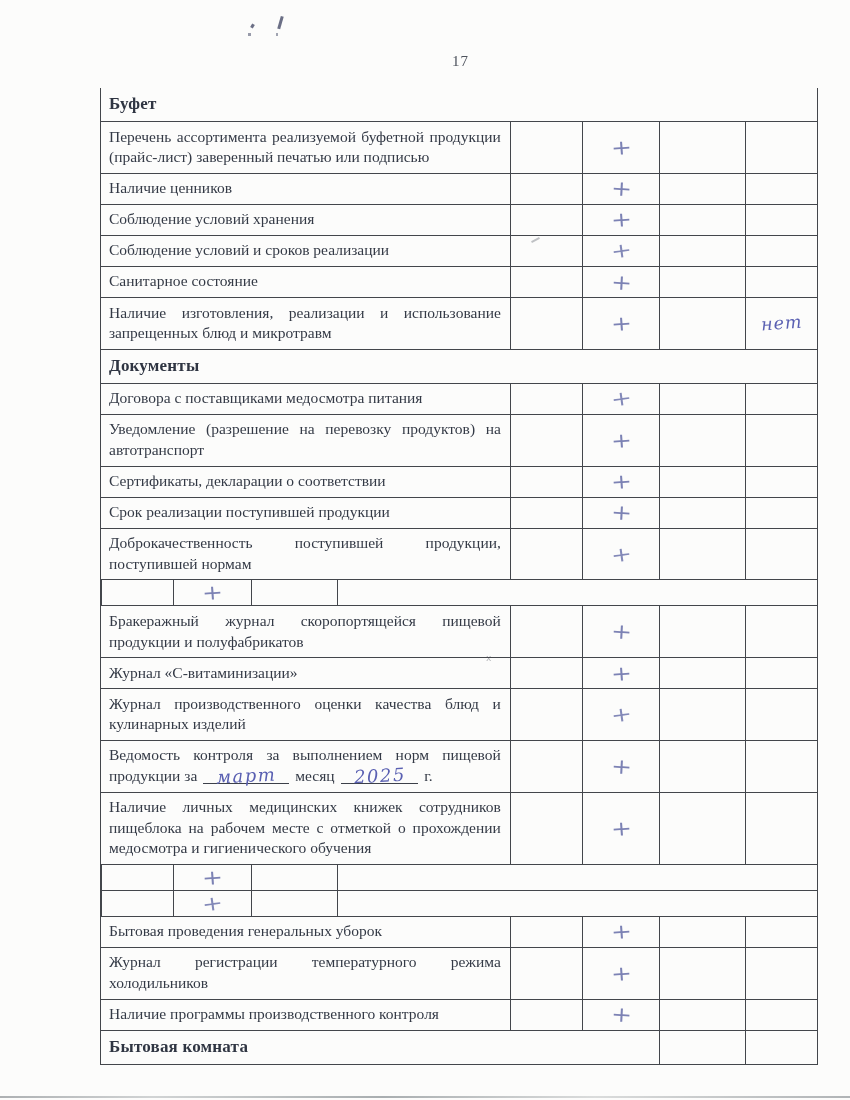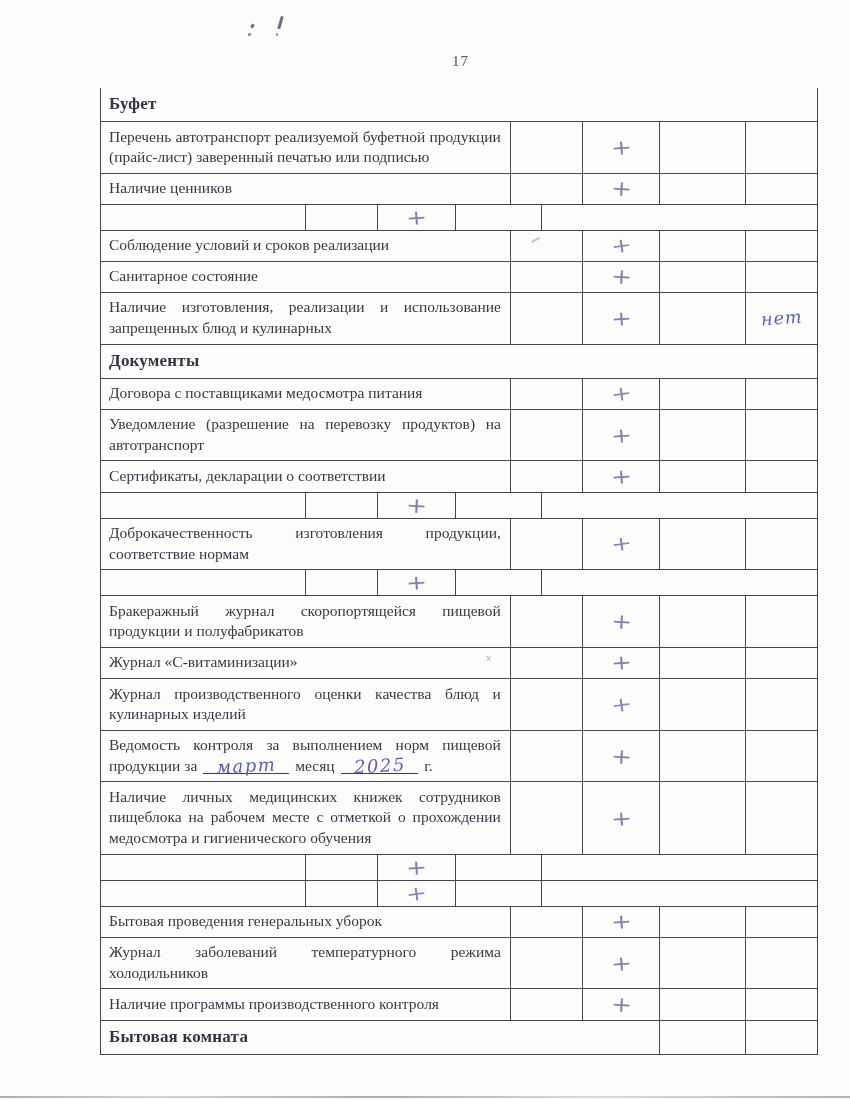--- a/index.html
+++ b/index.html
@@ -22,21 +22,21 @@
   .smudge1{position:absolute;left:531px;top:239px;width:9px;height:2px;background:#8d9097;opacity:.55;transform:rotate(-28deg);}
   .smudge2{position:absolute;left:486px;top:653px;width:7px;height:7px;color:#7d8188;font-size:9px;opacity:.6;font-family:"DejaVu Sans",sans-serif;}
   .scan-edge{position:absolute;left:0;right:0;bottom:2px;height:2px;background:linear-gradient(90deg,#9fa3a6 0%,#c9cccd 18%,#9aa0a3 45%,#d4d6d6 70%,#a3a7aa 100%);opacity:.85;}
 
   
   .doc-table{
     position:absolute;left:100px;top:88px;width:718px;
     border-left:1.6px solid #43464b;border-right:1.6px solid #43464b;
     box-sizing:border-box;
   }
-  .trow{display:flex;align-items:stretch;border-bottom:1.6px solid #43464b;box-sizing:border-box;justify-content:center;}
+  .trow{display:flex;align-items:stretch;border-bottom:1.6px solid #43464b;box-sizing:border-box;}
   .cell{box-sizing:border-box;}
   .label-cell{
     width:410px;padding:4.5px 9px 5px 8px;
     font-size:15.5px;line-height:20.6px;text-align:justify;
   }
   .c2{width:72px;border-left:1.6px solid #43464b;}
   .c3{width:78px;border-left:1.6px solid #43464b;display:flex;align-items:center;justify-content:center;}
   .c4{width:86px;border-left:1.6px solid #43464b;}
   .c5{width:72px;border-left:1.6px solid #43464b;display:flex;align-items:center;justify-content:center;position:relative;}
   .section-cell{
@@ -77,38 +77,39 @@
 <span class="stray slash"></span>
 <span class="stray dot3"></span>
 <span class="smudge1"></span>
 <span class="smudge2">x</span>
 
 <div class="doc-table" id="table-host">
     <div class="trow">
       <div class="cell section-cell">Буфет</div>
     </div>
     <div class="trow">
-      <div class="cell label-cell">Перечень автотранспорт реализуемой буфетной продукции (прайс-лист) заверенный печатью или подписью</div>
+      <div class="cell label-cell">Перечень ассортимента реализуемой буфетной продукции (прайс-лист) заверенный печатью или подписью</div>
       <div class="cell c2"></div>
       <div class="cell c3">
         <div class="mark">+</div>
       </div>
       <div class="cell c4"></div>
       <div class="cell c5"></div>
     </div>
     <div class="trow">
       <div class="cell label-cell">Наличие ценников</div>
       <div class="cell c2"></div>
       <div class="cell c3">
         <div class="mark">+</div>
       </div>
       <div class="cell c4"></div>
       <div class="cell c5"></div>
     </div>
     <div class="trow">
+      <div class="cell label-cell">Соблюдение условий хранения</div>
       <div class="cell c2"></div>
       <div class="cell c3">
         <div class="mark">+</div>
       </div>
       <div class="cell c4"></div>
       <div class="cell c5"></div>
     </div>
     <div class="trow">
       <div class="cell label-cell">Соблюдение условий и сроков реализации</div>
       <div class="cell c2"></div>
@@ -121,21 +122,21 @@
     <div class="trow">
       <div class="cell label-cell">Санитарное состояние</div>
       <div class="cell c2"></div>
       <div class="cell c3">
         <div class="mark">+</div>
       </div>
       <div class="cell c4"></div>
       <div class="cell c5"></div>
     </div>
     <div class="trow">
-      <div class="cell label-cell">Наличие изготовления, реализации и использование запрещенных блюд и кулинарных</div>
+      <div class="cell label-cell">Наличие изготовления, реализации и использование запрещенных блюд и микротравм</div>
       <div class="cell c2"></div>
       <div class="cell c3">
         <div class="mark">+</div>
       </div>
       <div class="cell c4"></div>
       <div class="cell c5">
         <div class="note">нет</div>
       </div>
     </div>
     <div class="trow">
@@ -162,29 +163,30 @@
     <div class="trow">
       <div class="cell label-cell">Сертификаты, декларации о соответствии</div>
       <div class="cell c2"></div>
       <div class="cell c3">
         <div class="mark">+</div>
       </div>
       <div class="cell c4"></div>
       <div class="cell c5"></div>
     </div>
     <div class="trow">
-      <div class="cell c2"></div>
-      <div class="cell c3">
-        <div class="mark">+</div>
-      </div>
-      <div class="cell c4"></div>
-      <div class="cell c5"></div>
-    </div>
-    <div class="trow">
-      <div class="cell label-cell">Доброкачественность изготовления продукции, соответствие нормам</div>
+      <div class="cell label-cell">Срок реализации поступившей продукции</div>
+      <div class="cell c2"></div>
+      <div class="cell c3">
+        <div class="mark">+</div>
+      </div>
+      <div class="cell c4"></div>
+      <div class="cell c5"></div>
+    </div>
+    <div class="trow">
+      <div class="cell label-cell">Доброкачественность поступившей продукции, поступившей нормам</div>
       <div class="cell c2"></div>
       <div class="cell c3">
         <div class="mark">+</div>
       </div>
       <div class="cell c4"></div>
       <div class="cell c5"></div>
     </div>
     <div class="trow">
       <div class="cell c2"></div>
       <div class="cell c3">
@@ -257,21 +259,21 @@
     <div class="trow">
       <div class="cell label-cell">Бытовая проведения генеральных уборок</div>
       <div class="cell c2"></div>
       <div class="cell c3">
         <div class="mark">+</div>
       </div>
       <div class="cell c4"></div>
       <div class="cell c5"></div>
     </div>
     <div class="trow">
-      <div class="cell label-cell">Журнал заболеваний температурного режима холодильников</div>
+      <div class="cell label-cell">Журнал регистрации температурного режима холодильников</div>
       <div class="cell c2"></div>
       <div class="cell c3">
         <div class="mark">+</div>
       </div>
       <div class="cell c4"></div>
       <div class="cell c5"></div>
     </div>
     <div class="trow">
       <div class="cell label-cell">Наличие программы производственного контроля</div>
       <div class="cell c2"></div>

